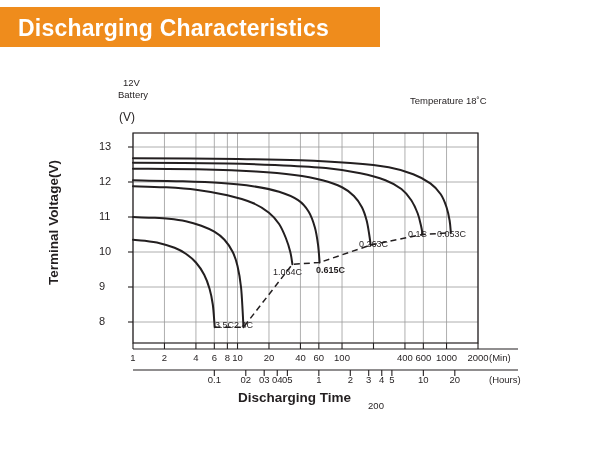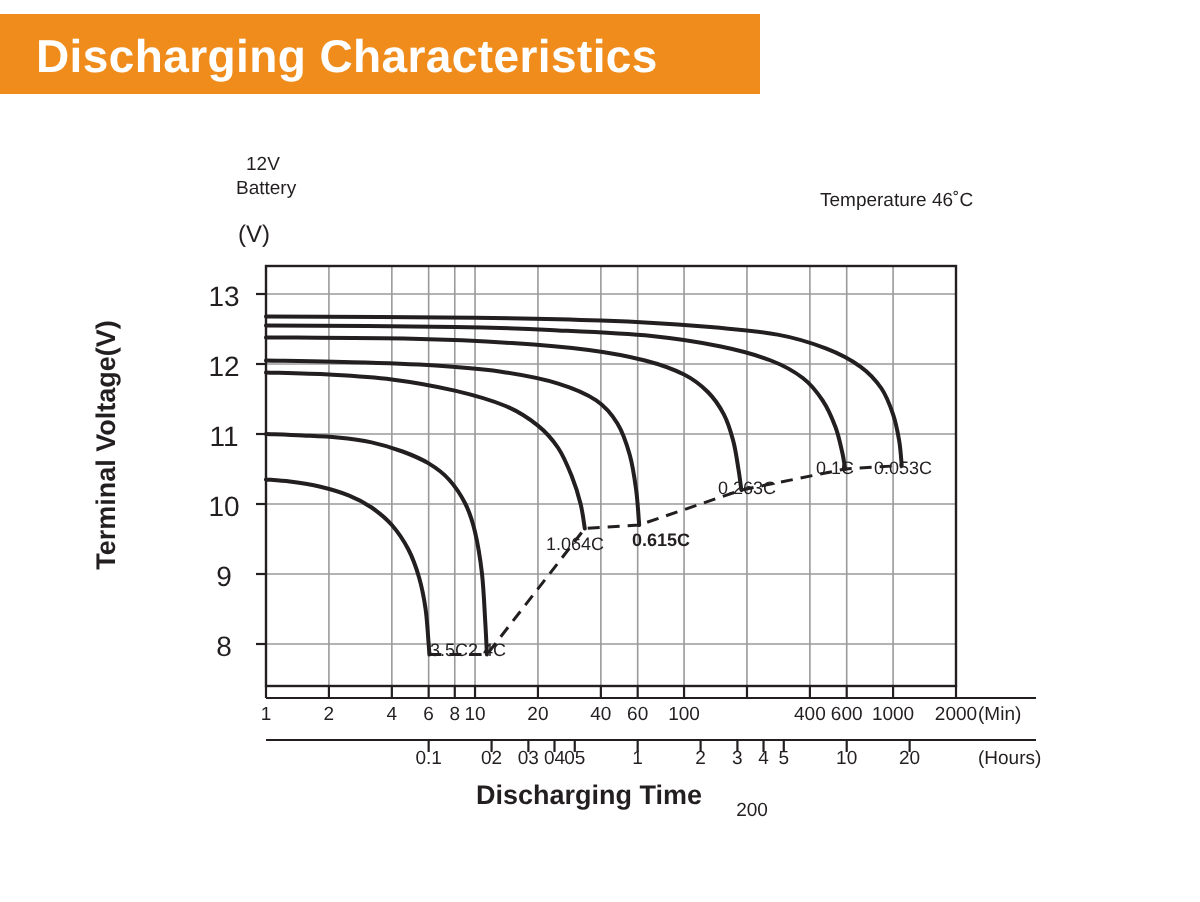--- a/index.html
+++ b/index.html
@@ -25,22 +25,22 @@
   .note-temp{left:410px;top:40px;}
 
   .axis-title-x{position:absolute;left:238px;top:335px;font-size:13.5px;font-weight:bold;
     color:#231f20;white-space:nowrap;font-family:"Liberation Sans",sans-serif;}
   .axis-title-y{position:absolute;left:-27px;top:160px;width:160px;
     font-size:13.5px;font-weight:bold;color:#231f20;text-align:center;
     transform:rotate(-90deg);font-family:"Liberation Sans",sans-serif;white-space:nowrap;}
 
   .tick-lbl{position:absolute;font-size:9.5px;color:#231f20;white-space:nowrap;
     text-align:center;font-family:"Liberation Sans",sans-serif;}
-  .ytick-lbl{position:absolute;font-size:14px;color:#231f20;white-space:nowrap;
-    text-align:center;font-family:"Liberation Sans",sans-serif;}
+  .ytick-lbl{position:absolute;font-size:11px;color:#231f20;white-space:nowrap;
+    text-align:left;font-family:"Liberation Sans",sans-serif;}
   .unit-lbl{position:absolute;font-size:9.5px;color:#231f20;white-space:nowrap;
     font-family:"Liberation Sans",sans-serif;}
   .curve-lbl{position:absolute;font-size:9px;color:#231f20;white-space:nowrap;
     font-family:"Liberation Sans",sans-serif;}
 </style>
 </head>
 <body>
 
 <div id="root">
 
@@ -123,21 +123,21 @@
           <path d="M133.00,103.20 C150.42,103.32 209.61,103.55 237.51,103.90 C265.42,104.25 281.64,104.60 300.44,105.30 C319.23,106.00 335.58,106.93 350.30,108.10 C365.02,109.27 378.27,110.43 388.76,112.30 C399.25,114.17 406.29,116.62 413.22,119.30 C420.16,121.98 425.76,125.07 430.35,128.40 C434.93,131.72 438.04,135.28 440.74,139.25 C443.43,143.22 445.06,147.83 446.54,152.20 C448.02,156.58 448.89,161.24 449.61,165.50 C450.33,169.76 450.66,175.71 450.86,177.75" fill="none" stroke="#231f20" stroke-width="2" stroke-linecap="round" stroke-linejoin="round"></path>
         </g>
       <g id="dash-layer">
           <polyline points="214.70,272.25 243.46,272.25 292.39,209.25 319.59,207.50 370.68,190.00 422.59,179.50 450.86,177.75" fill="none" stroke="#231f20" stroke-width="1.5" stroke-dasharray="6,4"></polyline>
         </g>
     </svg>
 
     <div class="note note-bat1">12V</div>
     <div class="note note-bat2">Battery</div>
     <div class="note note-vunit">(V)</div>
-    <div class="note note-temp">Temperature 46˚C</div>
+    <div class="note note-temp">Temperature 18˚C</div>
 
     <div class="axis-title-y">Terminal Voltage(V)</div>
     <div class="axis-title-x">Discharging Time</div>
 
     <div id="ytick-labels">
         <div class="ytick-lbl" style="left: 99px; top: 85px; width: 26px;">13</div>
         <div class="ytick-lbl" style="left: 99px; top: 120px; width: 26px;">12</div>
         <div class="ytick-lbl" style="left: 99px; top: 155px; width: 26px;">11</div>
         <div class="ytick-lbl" style="left: 99px; top: 190px; width: 26px;">10</div>
         <div class="ytick-lbl" style="left: 99px; top: 225px; width: 26px;">9</div>

